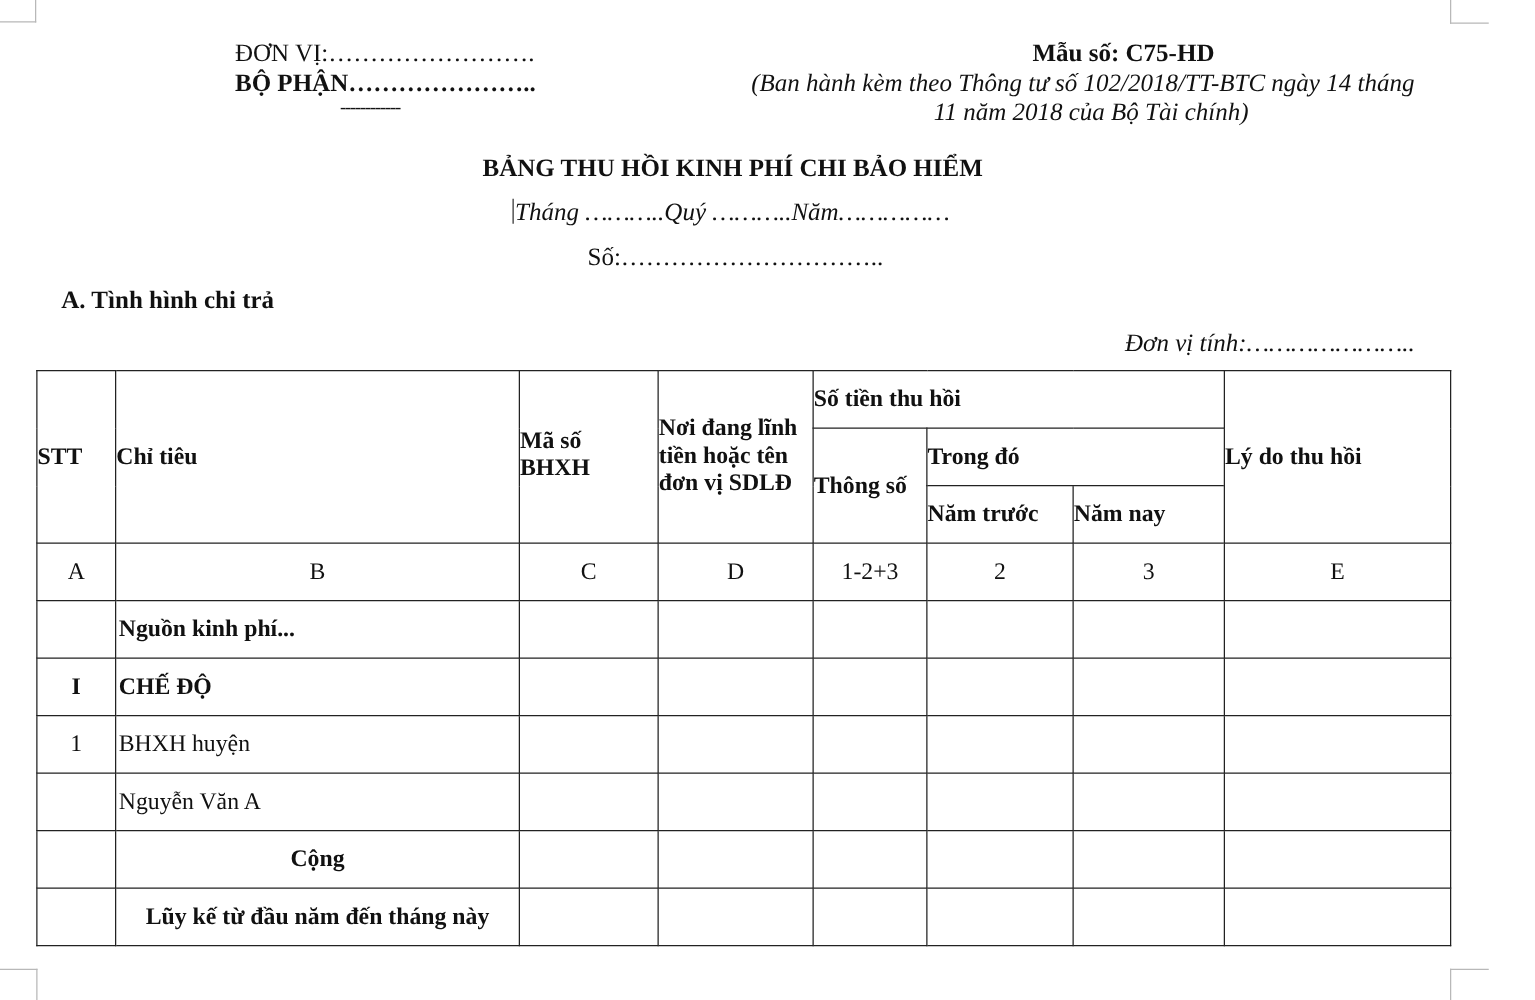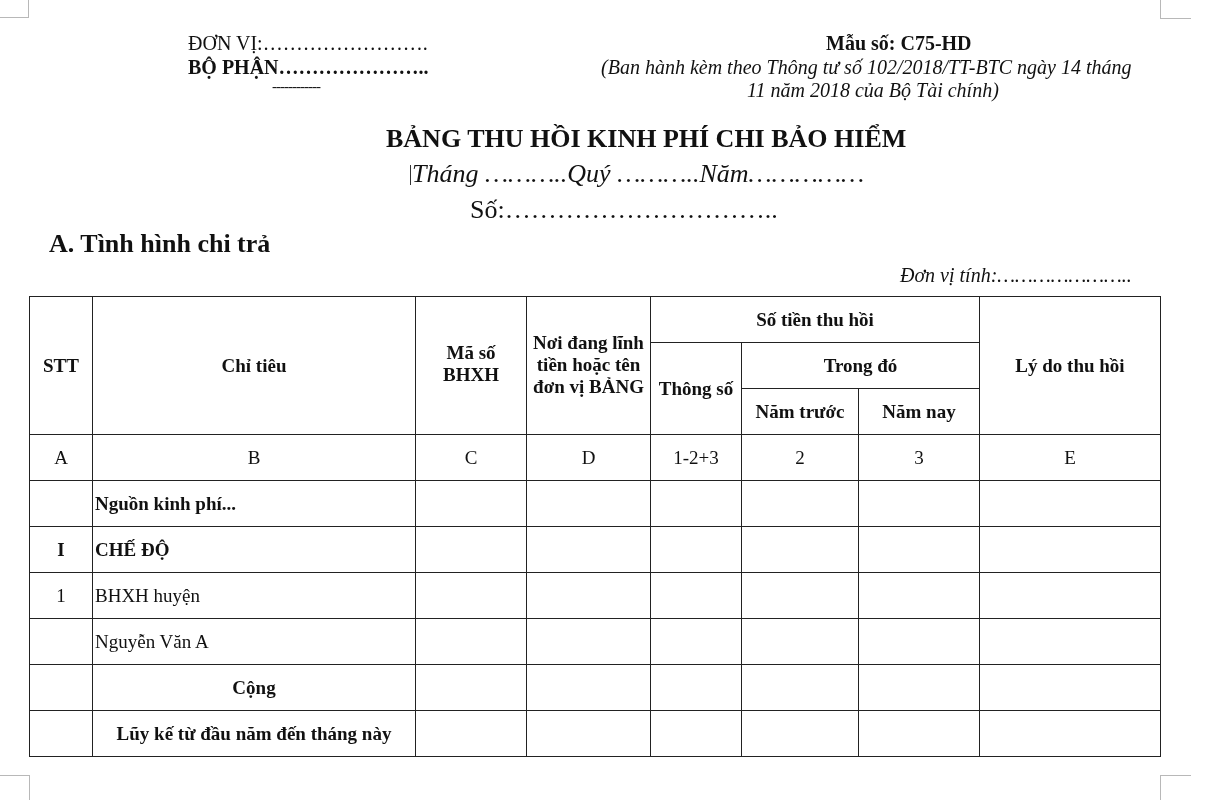--- a/index.html
+++ b/index.html
@@ -5,31 +5,31 @@
   html, body { margin: 0; padding: 0; }
   body {
     width: 1228px; height: 800px; background: #ffffff; position: relative; overflow: hidden;
     font-family: "Liberation Serif", "DejaVu Serif", serif; color: #111111;
   }
   .crop { position: absolute; border-color: #b8b8b8; border-style: solid; border-width: 0; }
   .abs { position: absolute; white-space: nowrap; }
   .b { font-weight: bold; }
   .i { font-style: italic; }
   .fs18 { font-size: 20px; }
-  .fs19 { font-size: 26px; }
+  .fs19 { font-size: 20px; }
 
   table.form {
     position: absolute; left: 29px; top: 296px;
     border-collapse: collapse; table-layout: fixed;
     font-size: 19px;
   }
   table.form td {
     border: 1.5px solid #222; padding: 0; vertical-align: middle; line-height: 22px;
   }
-  .hd { font-weight: bold; text-align: center; }
+  .hd { font-weight: bold; }
   .ctr { text-align: center; }
   .lft { text-align: left; padding-left: 2px !important; }
   .cursor { display: inline-block; width: 1px; height: 20px; background:#333; vertical-align: -3px; margin-right:1px; }
 </style>
 </head>
 <body>
 
 <div class="crop" style="left:0;top:0;width:28px;height:17px;border-right-width:1px;border-bottom-width:1px;"></div>
 <div class="crop" style="left:1160px;top:0;width:30px;height:18px;border-left-width:1px;border-bottom-width:1px;"></div>
 <div class="crop" style="left:0;top:775px;width:29px;height:25px;border-right-width:1px;border-top-width:1px;"></div>
@@ -67,21 +67,21 @@
       <tr style="height:46px;">
     <td rowspan="3" class="hd">STT</td>
     <td rowspan="3" class="hd">Chỉ tiêu</td>
     <td rowspan="3" class="hd" style="padding-bottom:4px;">
       <div>Mã số</div>
       <div>BHXH</div>
     </td>
     <td rowspan="3" class="hd" style="padding-bottom:2px;line-height:22px;">
       <div>Nơi đang lĩnh</div>
       <div>tiền hoặc tên</div>
-      <div>đơn vị BẢNG</div>
+      <div>đơn vị SDLĐ</div>
     </td>
     <td colspan="3" class="hd">Số tiền thu hồi</td>
     <td rowspan="3" class="hd">Lý do thu hồi</td>
   </tr>
   <tr style="height:46px;">
     <td rowspan="2" class="hd">Thông số</td>
     <td colspan="2" class="hd">Trong đó</td>
   </tr>
   <tr style="height:46px;">
     <td class="hd">Năm trước</td>

